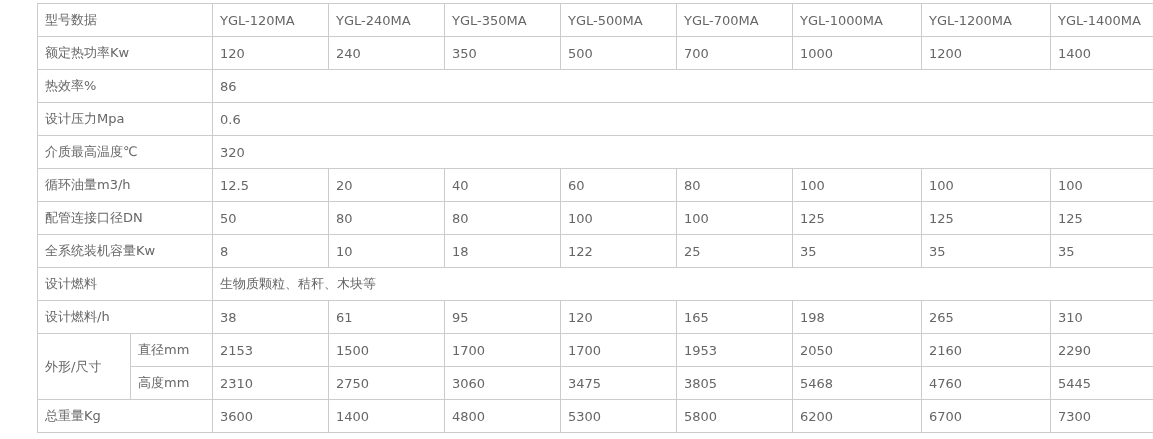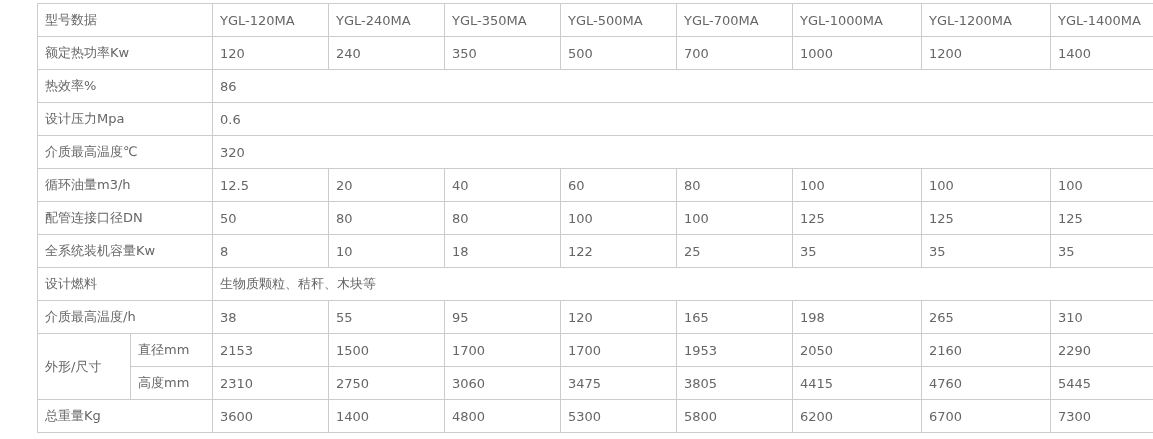--- a/index.html
+++ b/index.html
@@ -126,23 +126,23 @@
       <td>35</td>
       <td>35</td>
     </tr>
 
     <tr>
       <td colspan="2">设计燃料</td>
       <td colspan="8">生物质颗粒、秸秆、木块等</td>
     </tr>
 
     <tr>
-      <td colspan="2">介质最高温度/h</td>
+      <td colspan="2">设计燃料/h</td>
       <td>38</td>
-      <td>55</td>
+      <td>61</td>
       <td>95</td>
       <td>120</td>
       <td>165</td>
       <td>198</td>
       <td>265</td>
       <td>310</td>
     </tr>
 
     <tr>
       <td rowspan="2">外形/尺寸</td>
@@ -157,21 +157,21 @@
       <td>2290</td>
     </tr>
 
     <tr>
       <td>高度mm</td>
       <td>2310</td>
       <td>2750</td>
       <td>3060</td>
       <td>3475</td>
       <td>3805</td>
-      <td>4415</td>
+      <td>5468</td>
       <td>4760</td>
       <td>5445</td>
     </tr>
 
     <tr>
       <td colspan="2">总重量Kg</td>
       <td>3600</td>
       <td>1400</td>
       <td>4800</td>
       <td>5300</td>

